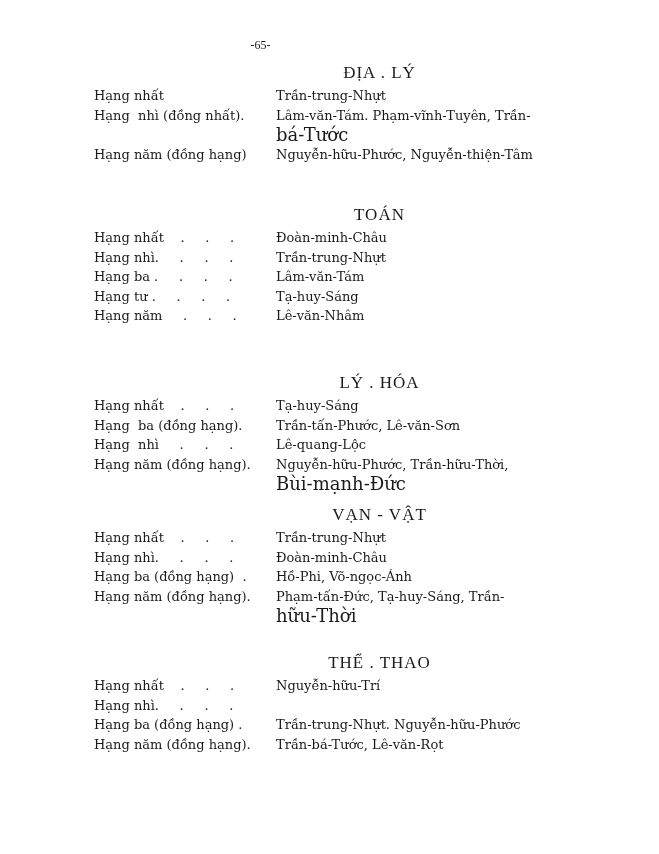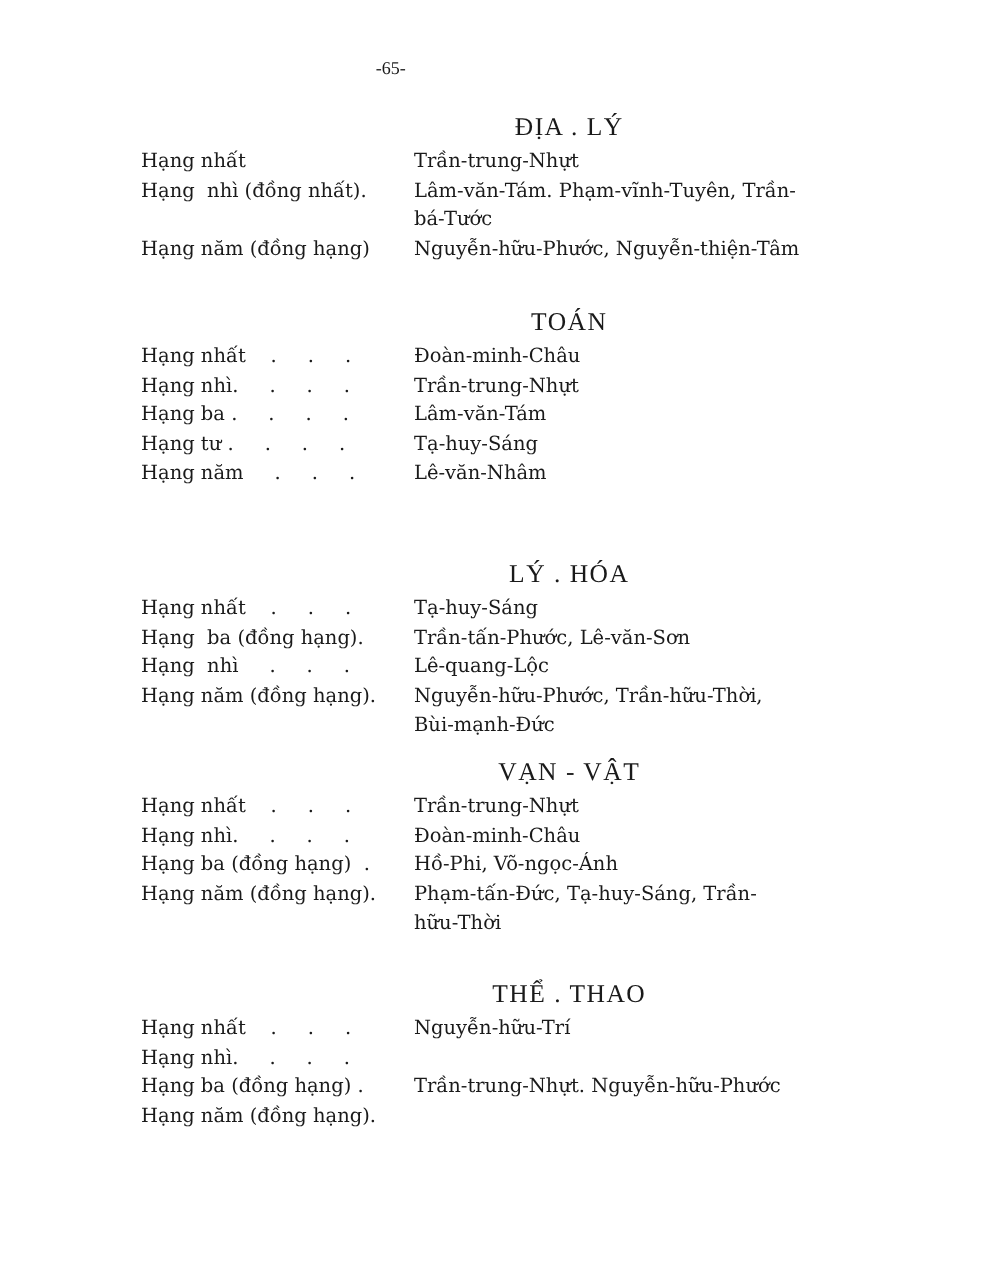--- a/index.html
+++ b/index.html
@@ -4,29 +4,29 @@
 <style>
   html, body { margin:0; padding:0; }
   body { width:659px; height:854px; background:#ffffff; position:relative; overflow:hidden;
          font-family:"DejaVu Serif", serif; color:#1a1a1a; }
   .page-num { position:absolute; top:38px; left:0; width:521px; text-align:center; font-size:12px; font-family:"Liberation Serif", serif; }
   .section { position:absolute; left:0; width:659px; }
   .heading { text-align:center; font-size:17px; letter-spacing:1px; font-family:"Liberation Serif", serif; margin-left:100px; height:26px; line-height:26px; }
   .row { position:relative; height:19.5px; line-height:19.5px; font-size:13px;text-decoration:underline; }
   .row .label { position:absolute; left:94px; white-space:pre; }
   .row .name { position:absolute; left:276px; white-space:nowrap; }
-  .cont { position:relative; height:19.5px; line-height:19.5px; font-size:13px; }
+  .cont { position:relative; height:19.5px; line-height:19.5px; font-size:18px; }
   .cont .name { position:absolute; left:276px; white-space:nowrap; }
 </style>
 </head>
 <body>
 
 <div class="page-num">-65-</div>
 
-<div class="section" style="top:72px">
+<div class="section" style="top:60px">
   <div class="heading">ĐỊA . LÝ</div>
   <div class="row">
       <span class="label">Hạng nhất</span>
       <span class="name">Trần-trung-Nhựt</span>
     </div>
   <div class="row">
       <span class="label">Hạng  nhì (đồng nhất).</span>
       <span class="name">Lâm-văn-Tám.  Phạm-vĩnh-Tuyên,  Trần-</span>
     </div>
   <div class="cont">
@@ -116,14 +116,15 @@
     </div>
   <div class="row">
       <span class="label">Hạng nhì.     .     .     .</span>
     </div>
   <div class="row">
       <span class="label">Hạng ba (đồng hạng) .</span>
       <span class="name">Trần-trung-Nhựt.  Nguyễn-hữu-Phước</span>
     </div>
   <div class="row">
       <span class="label">Hạng năm (đồng hạng).</span>
+      <span class="name">Trần-bá-Tước, Lê-văn-Rọt</span>
     </div>
 </div>
 
 </body></html>

